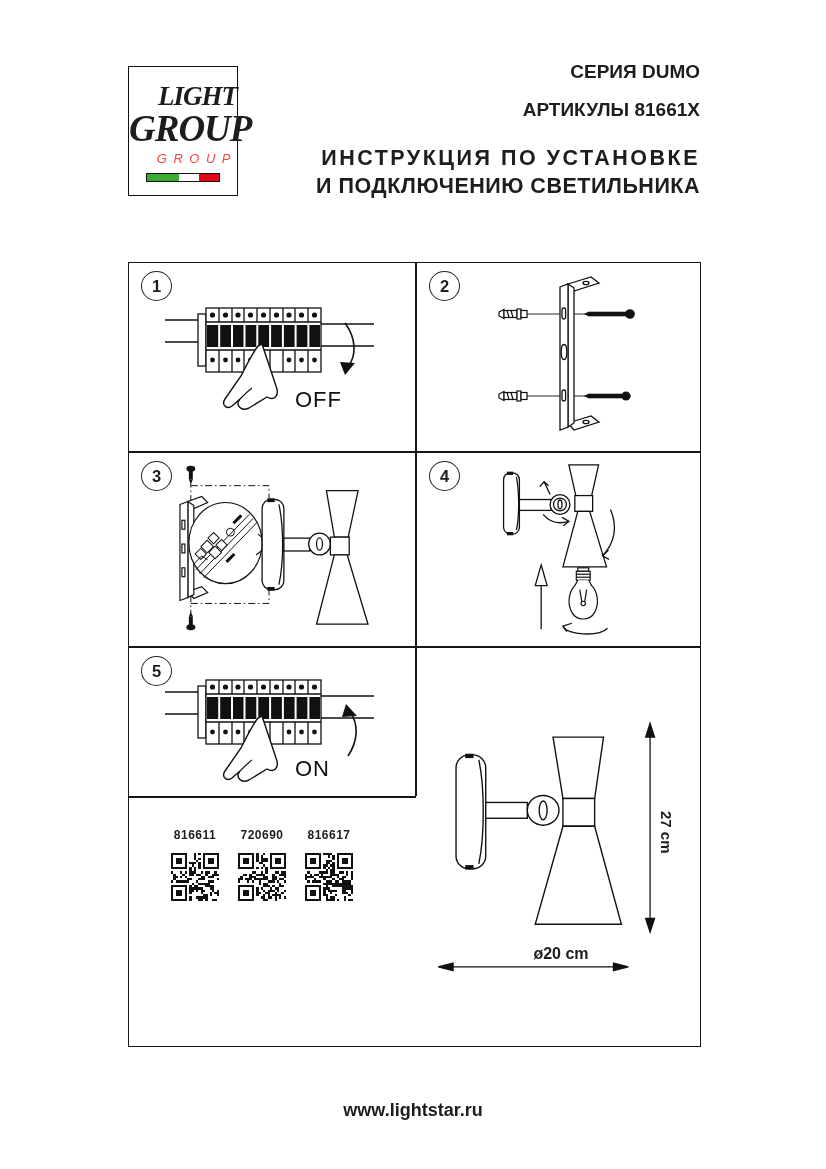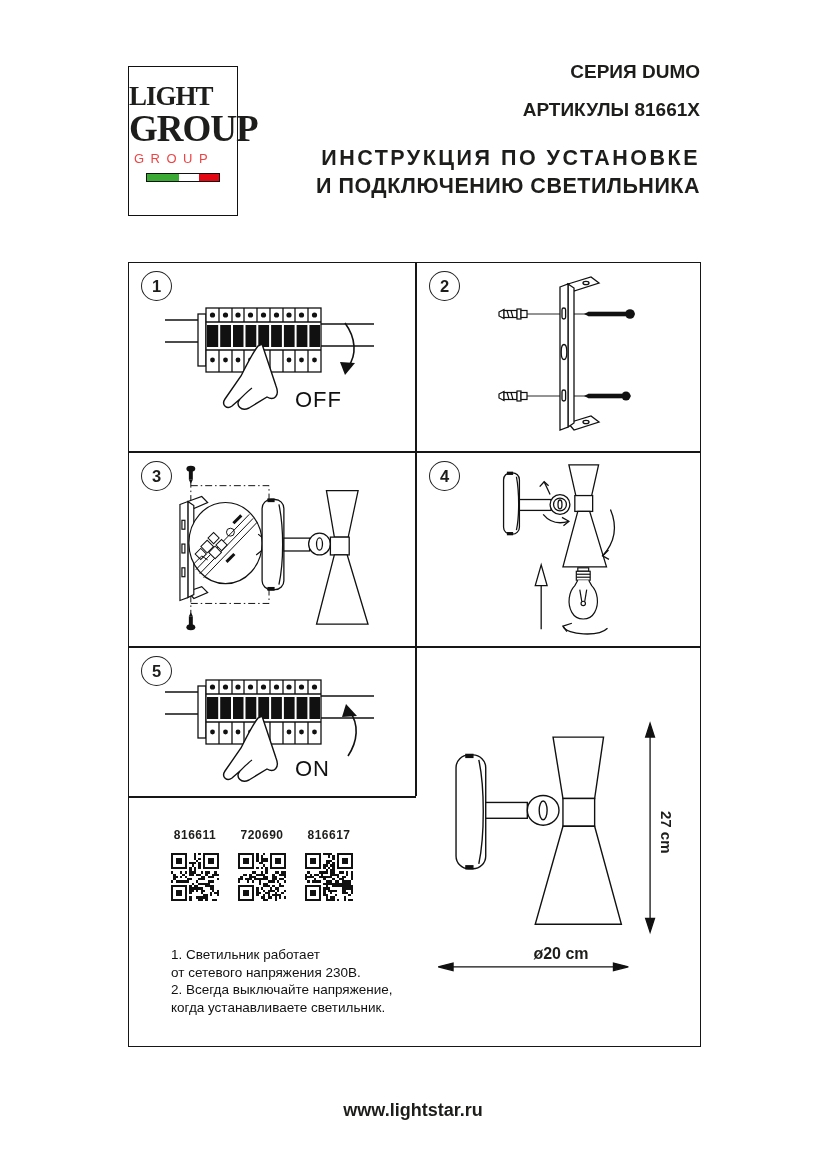--- a/index.html
+++ b/index.html
@@ -1,21 +1,21 @@
 <!DOCTYPE html>
 <html><head>
 <meta charset="utf-8">
 <style>
   * { box-sizing: border-box; margin: 0; padding: 0; }
   html,body { background:#fff; }
   body { width:826px; height:1169px; position:relative; font-family:"Liberation Sans", sans-serif; color:#1d1d1b; }
   .abs { position:absolute; }
 
   
-  .logo-box { left:128px; top:66px; width:110px; height:150px; border:1.5px solid #111; background:#fff; text-align:left; }
+  .logo-box { left:128px; top:66px; width:110px; height:130px; border:1.5px solid #111; background:#fff; text-align:right;font-style:italic; }
   .logo-light { font-family:"Liberation Serif", serif; font-weight:bold; font-size:27px; letter-spacing:-1px; line-height:30px; margin-top:14px; }
   .logo-star  { font-family:"Liberation Serif", serif; font-weight:bold; font-size:37px; letter-spacing:-1px; line-height:36px; }
   .logo-group { font-size:13px; letter-spacing:6.5px; line-height:20px; margin-top:2px; margin-left:5px; color:#ef4444; }
   .logo-flag { position:relative; margin:4px auto 0; width:74px; height:9px; border:1px solid #111; display:flex; }
   .logo-flag div { height:100%; }
 
   
   .hdr { right:126px; text-align:right; font-weight:bold; white-space:nowrap; }
   .hdr-series   { top:61px;  font-size:19px; }
   .hdr-articles { top:91px;  font-size:19px;margin-top:8px; }
@@ -738,26 +738,20 @@
           <rect x="9" y="20" width="1" height="1"></rect>
           <rect x="10" y="20" width="1" height="1"></rect>
           <rect x="11" y="20" width="1" height="1"></rect>
           <rect x="12" y="20" width="1" height="1"></rect>
           <rect x="14" y="20" width="1" height="1"></rect>
           <rect x="17" y="20" width="1" height="1"></rect>
           <rect x="19" y="20" width="1" height="1"></rect>
           <rect x="20" y="20" width="1" height="1"></rect>
         </svg>
       </div>
-    <div class="notes">
-      <div>1. Светильник работает</div>
-      <div>от сетевого напряжения 230В.</div>
-      <div>2. Всегда выключайте напряжение,</div>
-      <div>когда устанавливаете светильник.</div>
-    </div>
   </div>
 
   <div class="cell celllamp">
     <svg width="283" height="398" viewBox="0 0 283 402">
       <g fill="#fff" stroke="#111" stroke-width="1.4">
         <rect x="38" y="108" width="30" height="115" rx="13"></rect>
         <path d="M61,113 C67,140 67,190 61,218" fill="none"></path>
         <rect x="48" y="107.5" width="7" height="3" fill="#111"></rect>
         <rect x="48" y="220" width="7" height="3" fill="#111"></rect>
       </g>

